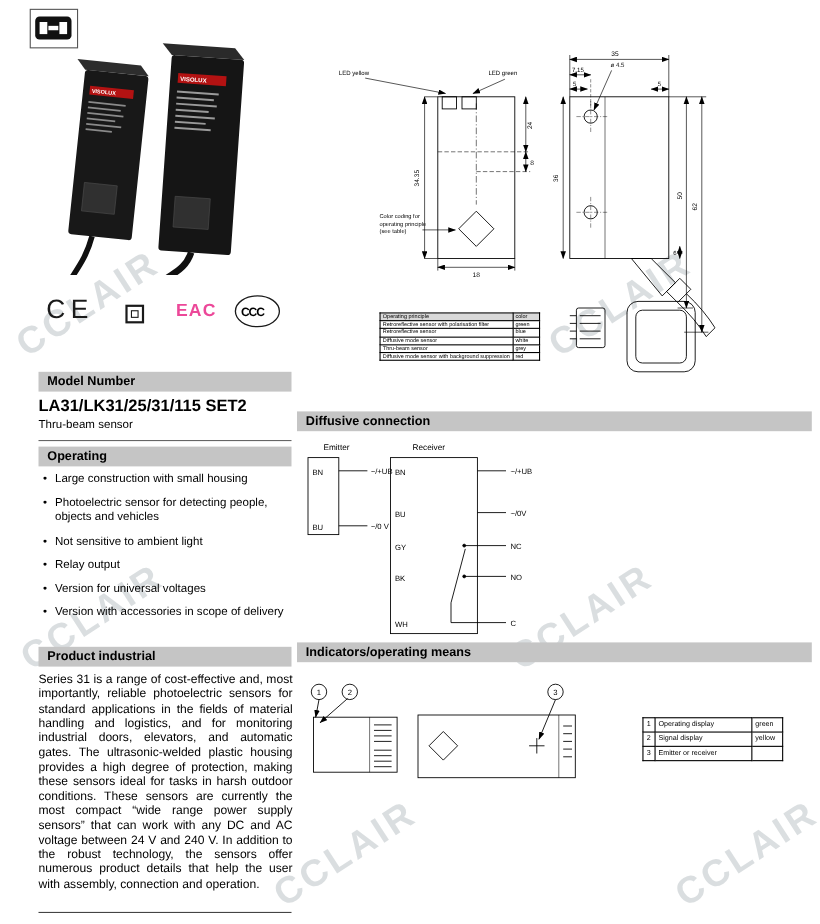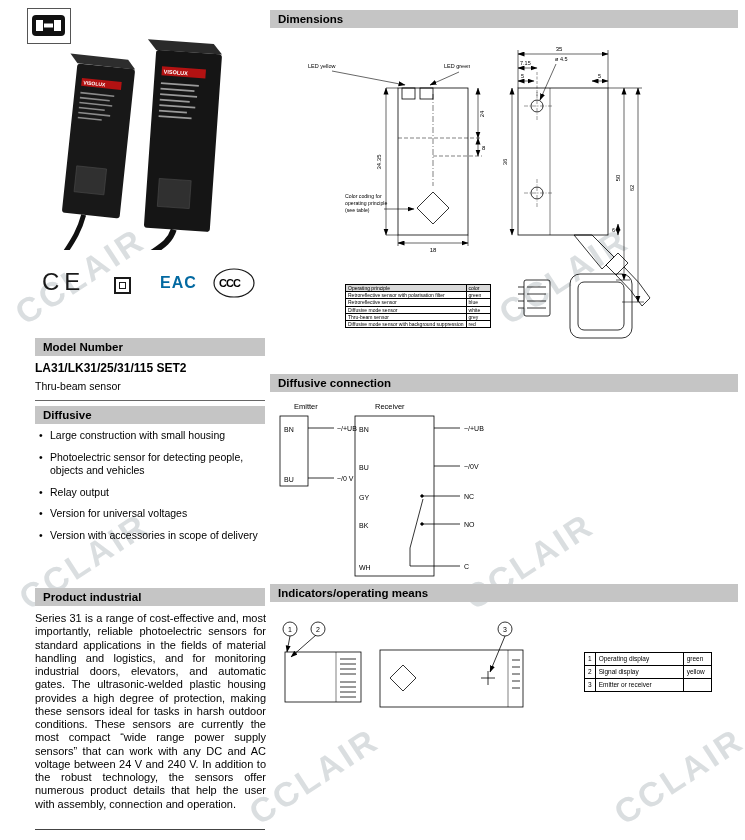--- a/index.html
+++ b/index.html
@@ -6,21 +6,21 @@
   body{margin:0;background:#fff;}
   .page{position:relative;width:745px;height:840px;background:#fff;color:#000;
         font-family:"Liberation Sans",sans-serif;overflow:hidden;}
   .sec-hdr{position:absolute;height:18px;background:#c5c5c5;font-size:11.5px;
            font-weight:bold;line-height:18px;padding-left:8px;}
   .hdr-left{left:35px;width:230px;}
   .hdr-right{left:270px;width:468px;}
   .wm{position:absolute;font-size:34px;font-weight:bold;color:#a9b2b7;opacity:.42;
       letter-spacing:3px;transform:rotate(-33deg);transform-origin:left top;
       pointer-events:none;}
-  .model-name{position:absolute;left:35px;top:361px;font-size:12px;font-weight:bold;}
+  .model-name{position:absolute;left:35px;top:361px;font-size:15px;font-weight:bold;}
   .model-type{position:absolute;left:35px;top:380px;font-size:10.5px;}
   .rule{position:absolute;height:1px;background:#666;}
   .features-list{position:absolute;left:38px;top:429px;width:228px;list-style:none;}
   .features-list li{position:relative;padding-left:12px;margin-bottom:8px;
                     font-size:10.5px;line-height:13.5px;}
   .features-list li::before{content:"\2022";position:absolute;left:1px;top:0;}
   .prod-text{position:absolute;left:35px;top:612px;width:231px;font-size:11px;
              line-height:13.25px;text-align:justify;}
   svg{position:absolute;display:block;}
   svg text{font-family:"Liberation Sans",sans-serif;fill:#000;stroke:none;}
@@ -28,21 +28,21 @@
   .color-table th,.color-table td{border:0.6px solid #000;font-size:5px;line-height:6.2px;
       padding:0 2px;font-weight:normal;text-align:left;white-space:nowrap;}
   .color-table th{background:#d9d9d9;}
   .ind-table{position:absolute;left:584px;top:652px;border-collapse:collapse;background:#fff;}
   .ind-table td{border:0.7px solid #000;font-size:6.5px;line-height:8px;
       padding:2px 3px;white-space:nowrap;}
   .ind-table td.c1{width:10px;text-align:center;}
   .ind-table td.c2{width:88px;}
   .ind-table td.c3{width:28px;}
   .ce-mark{position:absolute;left:42px;top:268px;font-size:24px;letter-spacing:5px;color:#1a1a1a;}
-  .eac-mark{position:absolute;left:160px;top:274px;font-size:16px;font-weight:bold;letter-spacing:1px;color:#0369a1;}
+  .eac-mark{position:absolute;left:160px;top:274px;font-size:16px;font-weight:bold;letter-spacing:1px;color:#ec4899;}
   .sq-outer{position:absolute;left:114px;top:277px;width:17px;height:17px;border:2px solid #1a1a1a;}
   .sq-inner{position:absolute;left:3px;top:3px;width:7px;height:7px;border:1.5px solid #1a1a1a;}
   .logo-box{position:absolute;left:27px;top:8px;width:44px;height:36px;border:1.5px solid #555;}
 </style>
 </head>
 <body>
 
 <div class="page">
 
   <div>
@@ -109,34 +109,34 @@
   <svg style="left:210px;top:264px" width="48" height="38" viewBox="0 0 48 38">
     <ellipse cx="24" cy="19" rx="20" ry="14" fill="none" stroke="#1a1a1a" stroke-width="1.2"></ellipse>
     <text x="9" y="23" font-size="11" font-weight="bold" letter-spacing="-1">CCC</text>
   </svg>
 
   <div class="sec-hdr hdr-left" style="top:338px">Model Number</div>
   <div class="model-name">LA31/LK31/25/31/115 SET2</div>
   <div class="model-type">Thru-beam sensor</div>
   <div class="rule" style="left:35px;top:400px;width:230px"></div>
 
-  <div class="sec-hdr hdr-left" style="top:406px">Diffusive</div>
+  <div class="sec-hdr hdr-left" style="top:406px">Operating</div>
   <ul class="features-list">
     <li>Large construction with small housing</li>
     <li>Photoelectric sensor for detecting people, objects and vehicles</li>
+    <li>Not sensitive to ambient light</li>
     <li>Relay output</li>
     <li>Version for universal voltages</li>
     <li>Version with accessories in scope of delivery</li>
   </ul>
 
   <div class="sec-hdr hdr-left" style="top:588px">Product industrial</div>
   <p class="prod-text">Series 31 is a range of cost-effective and, most importantly, reliable photoelectric sensors for standard applications in the fields of material handling and logistics, and for monitoring industrial doors, elevators, and automatic gates. The ultrasonic-welded plastic housing provides a high degree of protection, making these sensors ideal for tasks in harsh outdoor conditions. These sensors are currently the most compact “wide range power supply sensors” that can work with any DC and AC voltage between 24 V and 240 V. In addition to the robust technology, the sensors offer numerous product details that help the user with assembly, connection and operation.</p>
   <div class="rule" style="left:35px;top:829px;width:230px;background:#444"></div>
 
-  <div class="sec-hdr hdr-right" style="top:10px">Dimensions</div>
 
   <svg style="left:272px;top:28px" width="466" height="320" viewBox="0 0 466 320">
     <defs>
       <marker id="ma" markerWidth="7" markerHeight="6" refX="6.5" refY="2.5" orient="auto" markerUnits="userSpaceOnUse">
         <path d="M0,0L7,2.5L0,5z" fill="#000" stroke="none"></path>
         </marker>
       <marker id="mb" markerWidth="7" markerHeight="6" refX="0.5" refY="2.5" orient="auto" markerUnits="userSpaceOnUse">
         <path d="M7,0L0,2.5L7,5z" fill="#000" stroke="none"></path>
         </marker>
     </defs>

